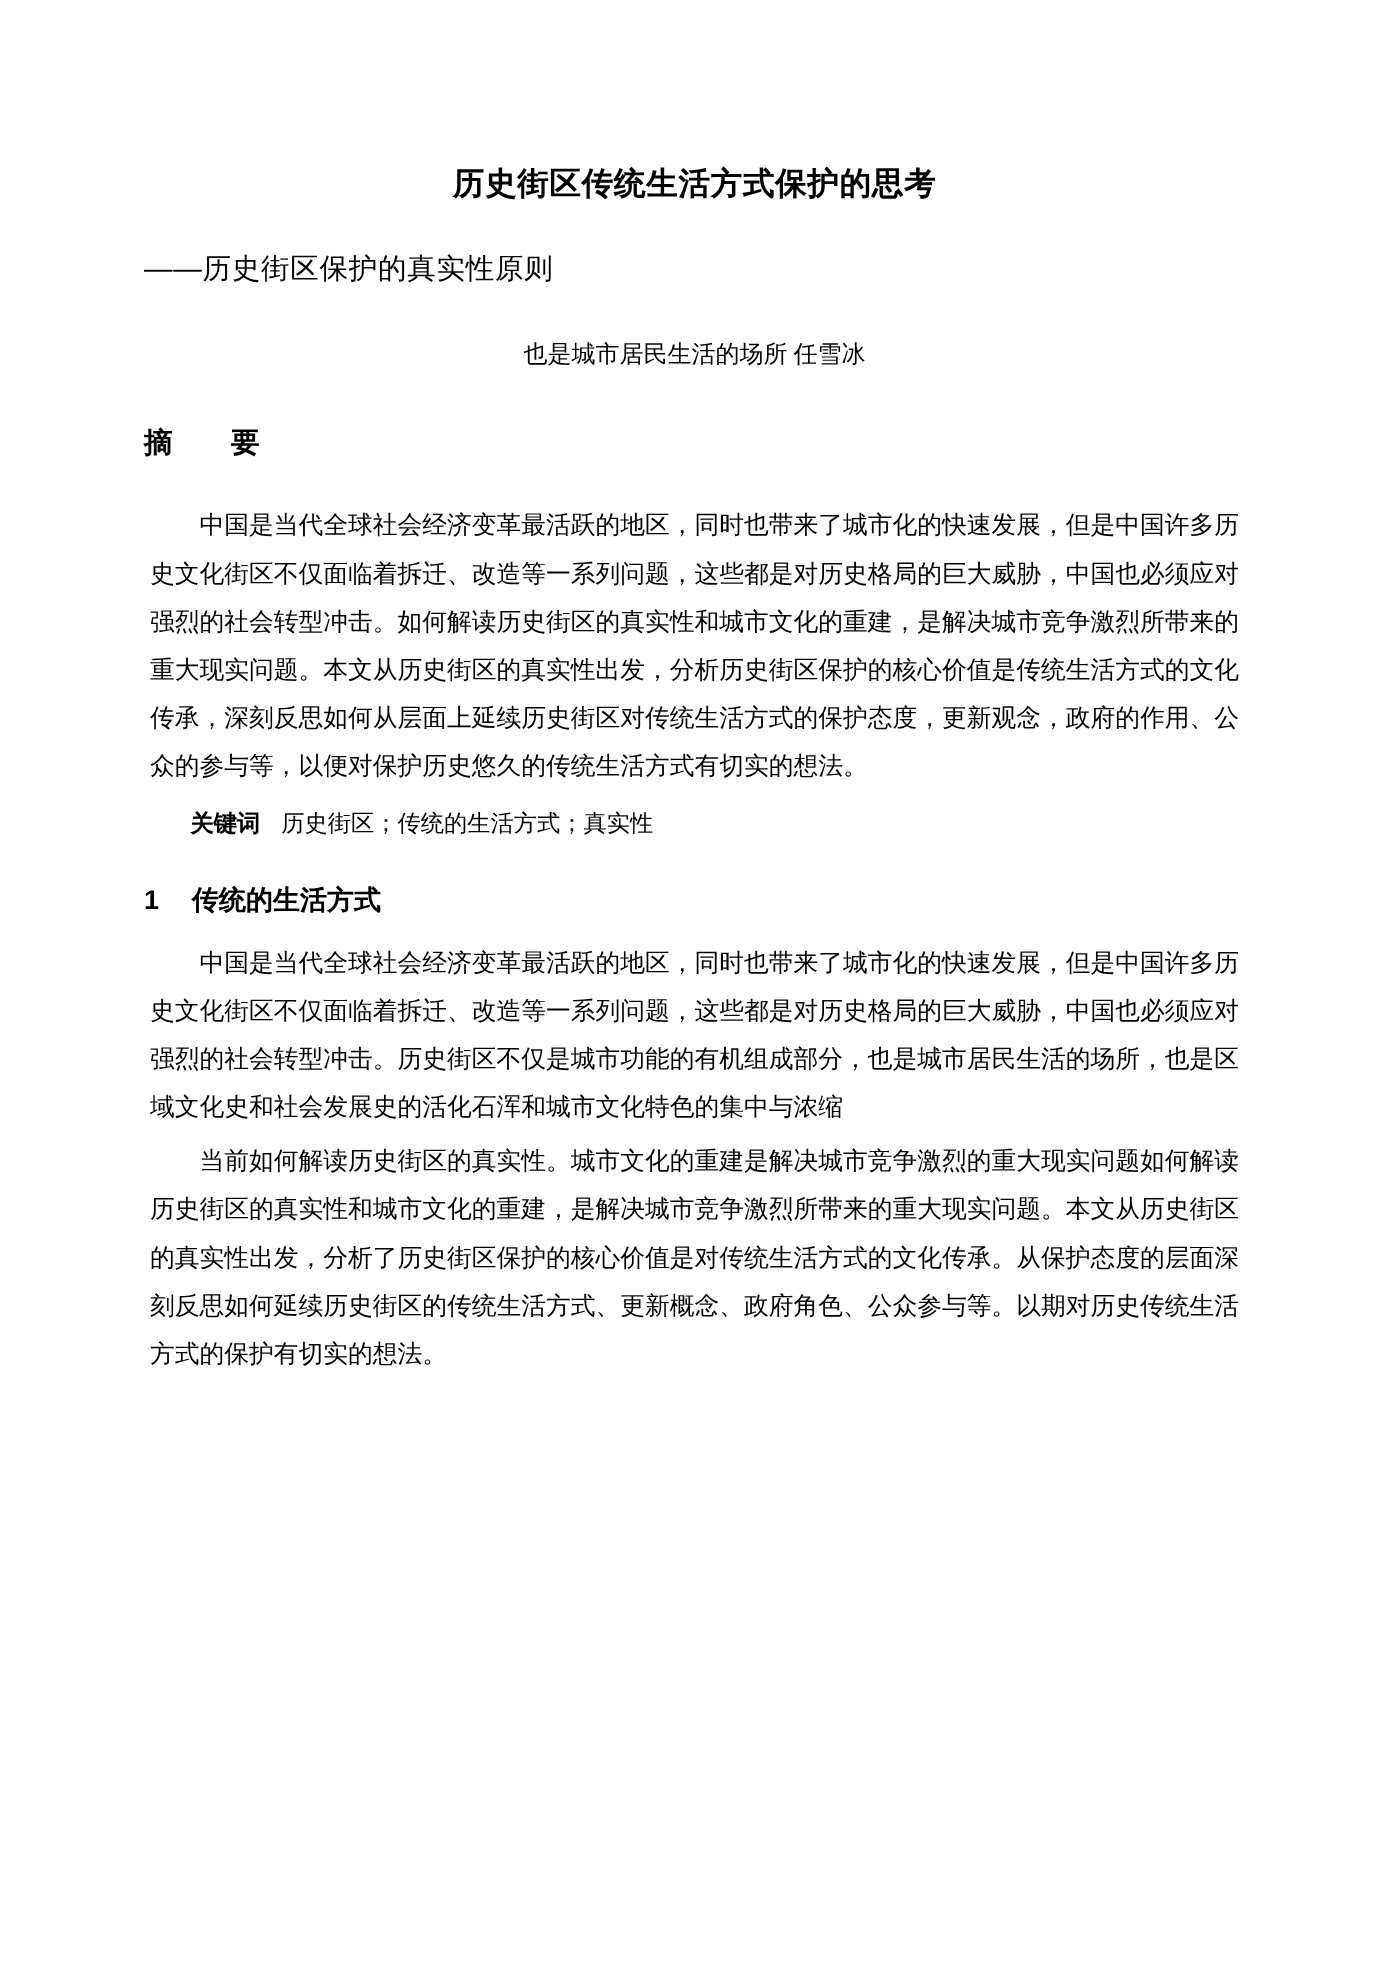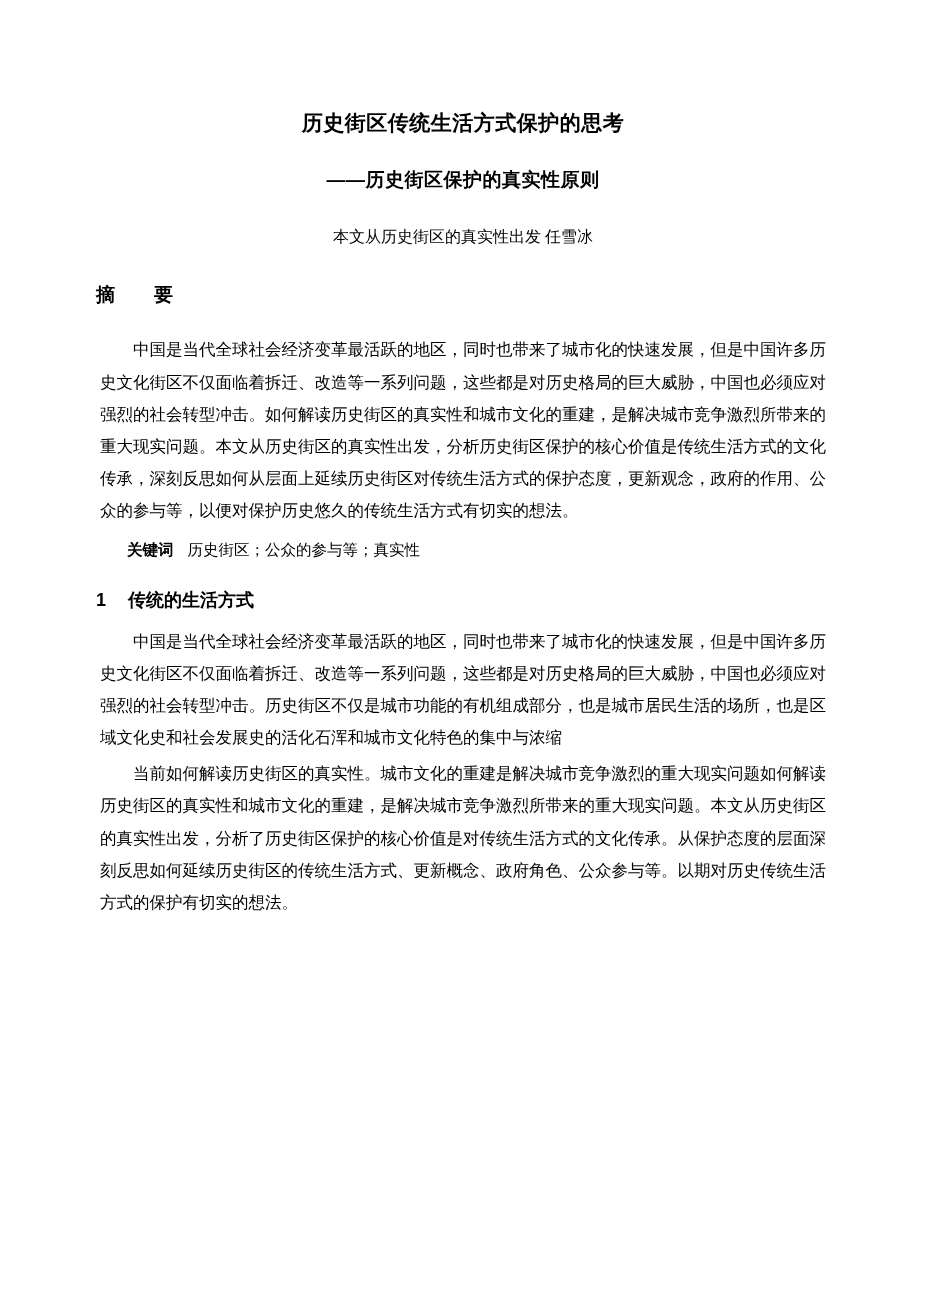--- a/index.html
+++ b/index.html
@@ -26,23 +26,22 @@
     font-family: "Liberation Sans", "DejaVu Sans", sans-serif;
     font-weight: bold;
     font-size: 21px;
     text-align: center;
     letter-spacing: 0.5px;
     margin: 0 0 30px 0;
     line-height: 1.4;
   }
   .doc-subtitle {
     font-family: "Liberation Sans", "DejaVu Sans", sans-serif;
-    font-weight: bold;
+    font-weight: normal;
     font-size: 19px;
-    text-align: center;
     letter-spacing: 0.5px;
     margin: 0 0 32px 0;
     line-height: 1.4;
   }
   .author-line {
     font-family: "Liberation Serif", "DejaVu Serif", serif;
     font-size: 16px;
     text-align: center;
     margin: 0 0 34px 0;
     line-height: 1.4;
@@ -92,28 +91,28 @@
 </style>
 </head>
 <body>
 
 <div class="page">
 
   <h1 class="doc-title">历史街区传统生活方式保护的思考</h1>
 
   <h2 class="doc-subtitle">——历史街区保护的真实性原则</h2>
 
-  <div class="author-line">本文从历史街区的真实性出发 任雪冰</div>
+  <div class="author-line">也是城市居民生活的场所 任雪冰</div>
 
   <div class="section-heading-centered">摘　要</div>
 
   <p class="body-text">中国是当代全球社会经济变革最活跃的地区，同时也带来了城市化的快速发展，但是中国许多历史文化街区不仅面临着拆迁、改造等一系列问题，这些都是对历史格局的巨大威胁，中国也必须应对强烈的社会转型冲击。如何解读历史街区的真实性和城市文化的重建，是解决城市竞争激烈所带来的重大现实问题。本文从历史街区的真实性出发，分析历史街区保护的核心价值是传统生活方式的文化传承，深刻反思如何从层面上延续历史街区对传统生活方式的保护态度，更新观念，政府的作用、公众的参与等，以便对保护历史悠久的传统生活方式有切实的想法。</p>
 
   <p class="keywords">
-    <span class="kw-label">关键词</span><span>历史街区；公众的参与等；真实性</span>
+    <span class="kw-label">关键词</span><span>历史街区；传统的生活方式；真实性</span>
   </p>
 
   <div class="numbered-heading">
     <span class="num">1</span>
     <span>传统的生活方式</span>
   </div>
 
   <p class="body-text">中国是当代全球社会经济变革最活跃的地区，同时也带来了城市化的快速发展，但是中国许多历史文化街区不仅面临着拆迁、改造等一系列问题，这些都是对历史格局的巨大威胁，中国也必须应对强烈的社会转型冲击。历史街区不仅是城市功能的有机组成部分，也是城市居民生活的场所，也是区域文化史和社会发展史的活化石浑和城市文化特色的集中与浓缩</p>
 
   <p class="body-text para-gap">当前如何解读历史街区的真实性。城市文化的重建是解决城市竞争激烈的重大现实问题如何解读历史街区的真实性和城市文化的重建，是解决城市竞争激烈所带来的重大现实问题。本文从历史街区的真实性出发，分析了历史街区保护的核心价值是对传统生活方式的文化传承。从保护态度的层面深刻反思如何延续历史街区的传统生活方式、更新概念、政府角色、公众参与等。以期对历史传统生活方式的保护有切实的想法。</p>

